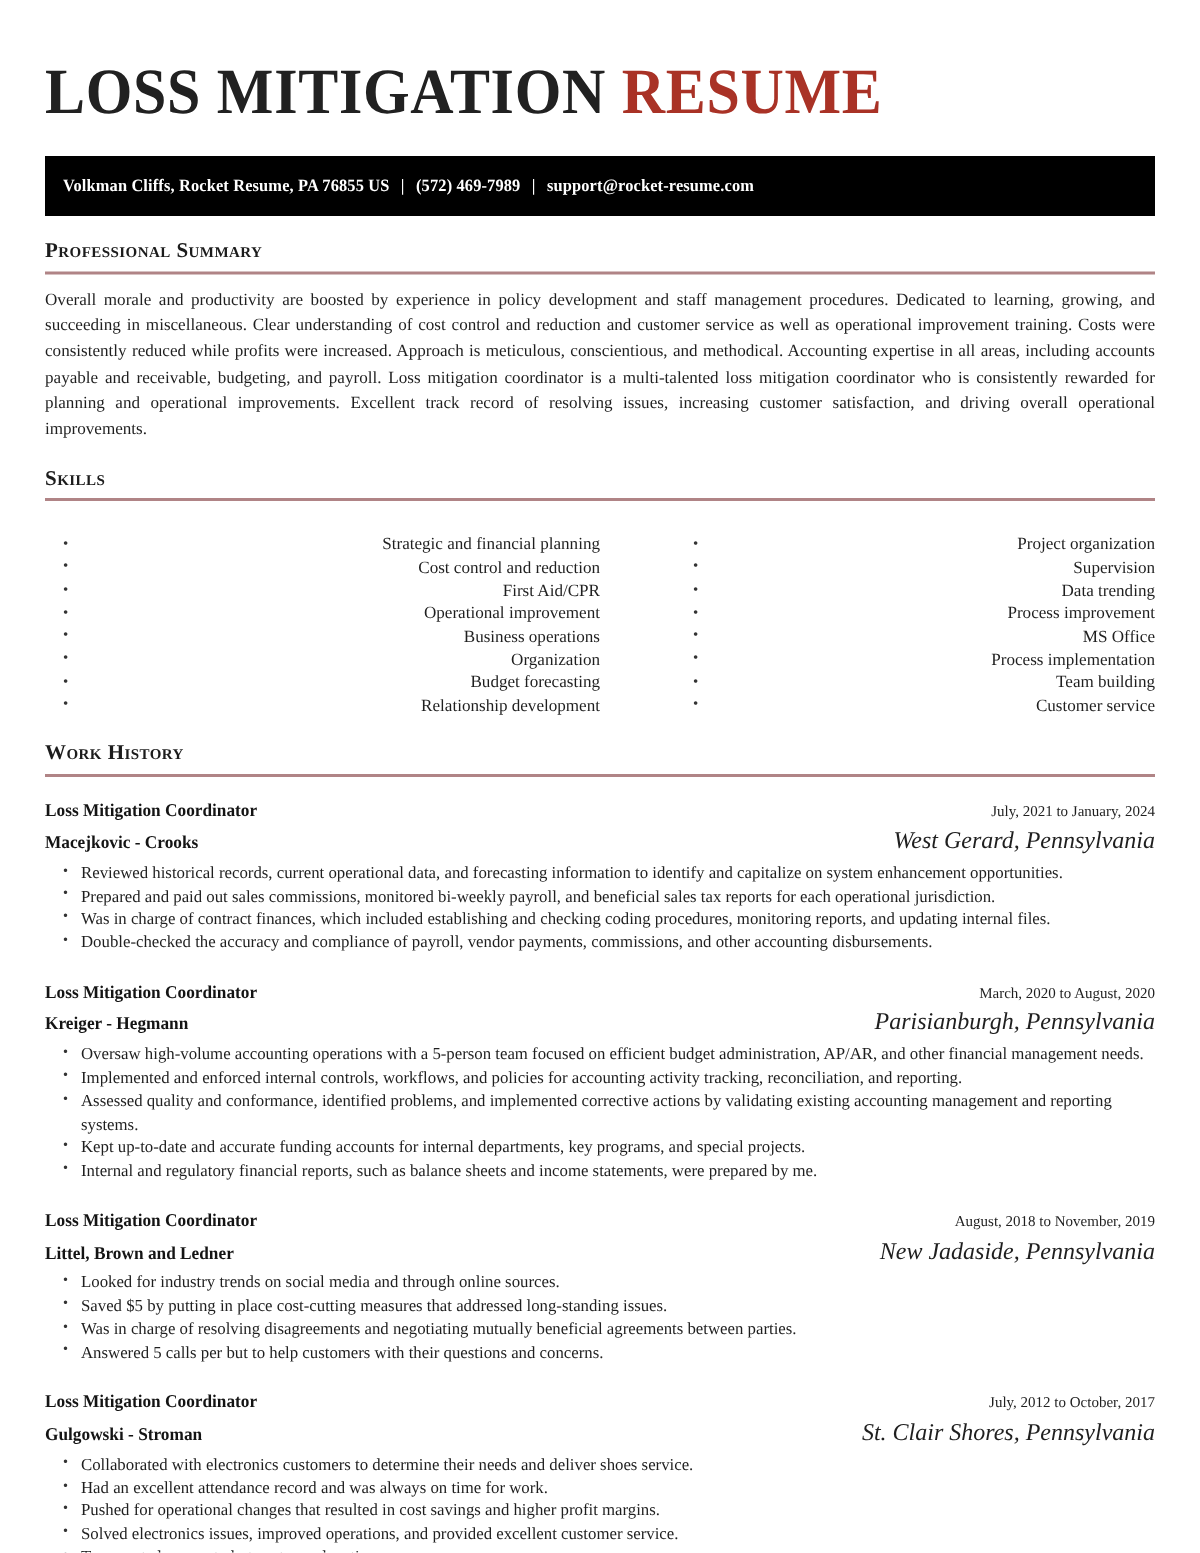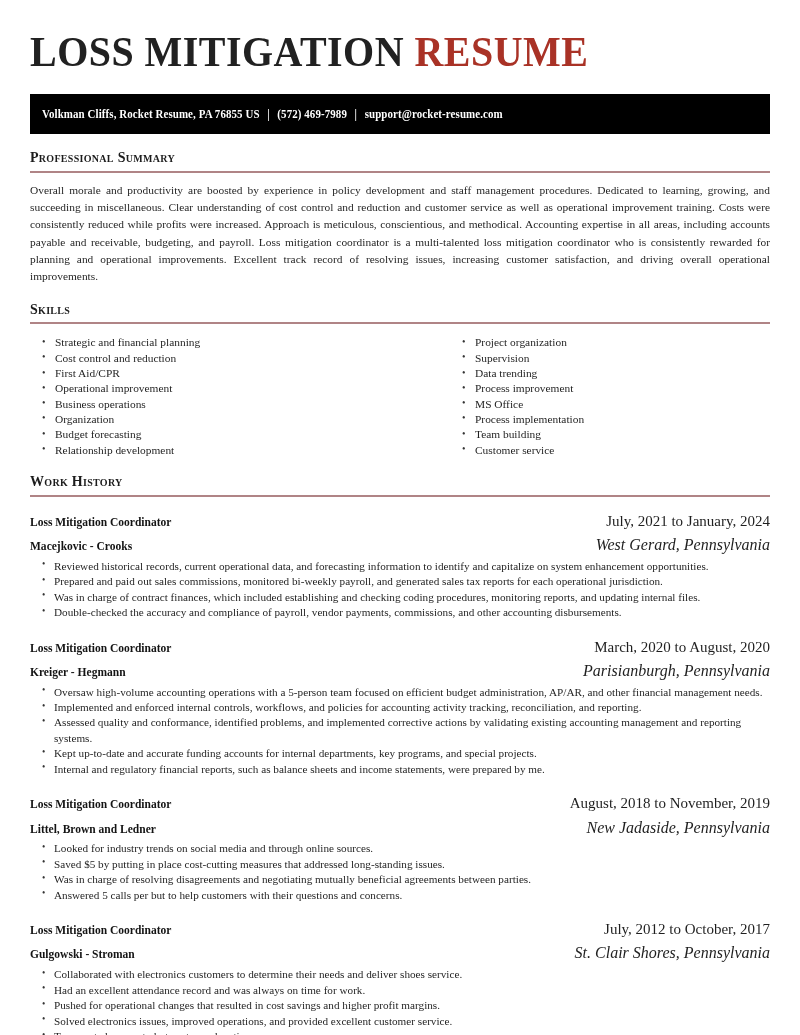--- a/index.html
+++ b/index.html
@@ -12,21 +12,21 @@
     height: 1035px;
     overflow: hidden;
     font-family: "Liberation Serif", "DejaVu Serif", serif;
     color: #1a1a1a;
     position: relative;
   }
   .page {
     width: 800px;
     height: 1035px;
     box-sizing: border-box;
-    padding: 4px 30px;
+    padding: 14px 30px;
     position: relative;
     overflow: hidden;
   }
 
   
   .resume-title {
     font-family: "Liberation Serif", "DejaVu Serif", serif;
     font-size: 43px;
     font-weight: 700;
     letter-spacing: 0.5px;
@@ -88,21 +88,22 @@
     font-size: 11.4px;
     line-height: 1.52;
     text-align: justify;
     margin: 9px 0 11px 0;
     color: #1f1f1f;
   }
 
   
   .skills-wrap {
     display: flex;
-    margin-top: 11px;
+    margin-top: 22px;
+    text-align: right;
   }
   .skills-col {
     width: 50%;
     box-sizing: border-box;
   }
   .skills-col.right { padding-left: 50px; }
   ul.bullets {
     list-style: none;
     margin: 0;
     padding: 0;
@@ -136,21 +137,21 @@
   }
   .job-title {
     font-size: 12px;
     font-weight: 700;
     color: #141414;
     white-space: nowrap;
     transform: scaleX(0.96);
     transform-origin: left center;
   }
   .job-dates {
-    font-size: 15px;
+    font-size: 10px;
     font-weight: 400;
     color: #1f1f1f;
     white-space: nowrap;
     text-align: left;
   }
   .job-company {
     font-size: 12px;
     font-weight: 700;
     color: #141414;
     white-space: nowrap;
@@ -242,21 +243,21 @@
           <div class="job-row">
             <div class="job-title">Loss Mitigation Coordinator</div>
             <div class="job-dates">July, 2021 to January, 2024</div>
           </div>
           <div class="job-row">
             <div class="job-company">Macejkovic - Crooks</div>
             <div class="job-location">West Gerard, Pennsylvania</div>
           </div>
           <ul class="job-bullets">
             <li>Reviewed historical records, current operational data, and forecasting information to identify and capitalize on system enhancement opportunities.</li>
-            <li>Prepared and paid out sales commissions, monitored bi-weekly payroll, and generated sales tax reports for each operational jurisdiction.</li>
+            <li>Prepared and paid out sales commissions, monitored bi-weekly payroll, and beneficial sales tax reports for each operational jurisdiction.</li>
             <li>Was in charge of contract finances, which included establishing and checking coding procedures, monitoring reports, and updating internal files.</li>
             <li>Double-checked the accuracy and compliance of payroll, vendor payments, commissions, and other accounting disbursements.</li>
           </ul>
         </div>
         <div class="job">
           <div class="job-row">
             <div class="job-title">Loss Mitigation Coordinator</div>
             <div class="job-dates">March, 2020 to August, 2020</div>
           </div>
           <div class="job-row">

